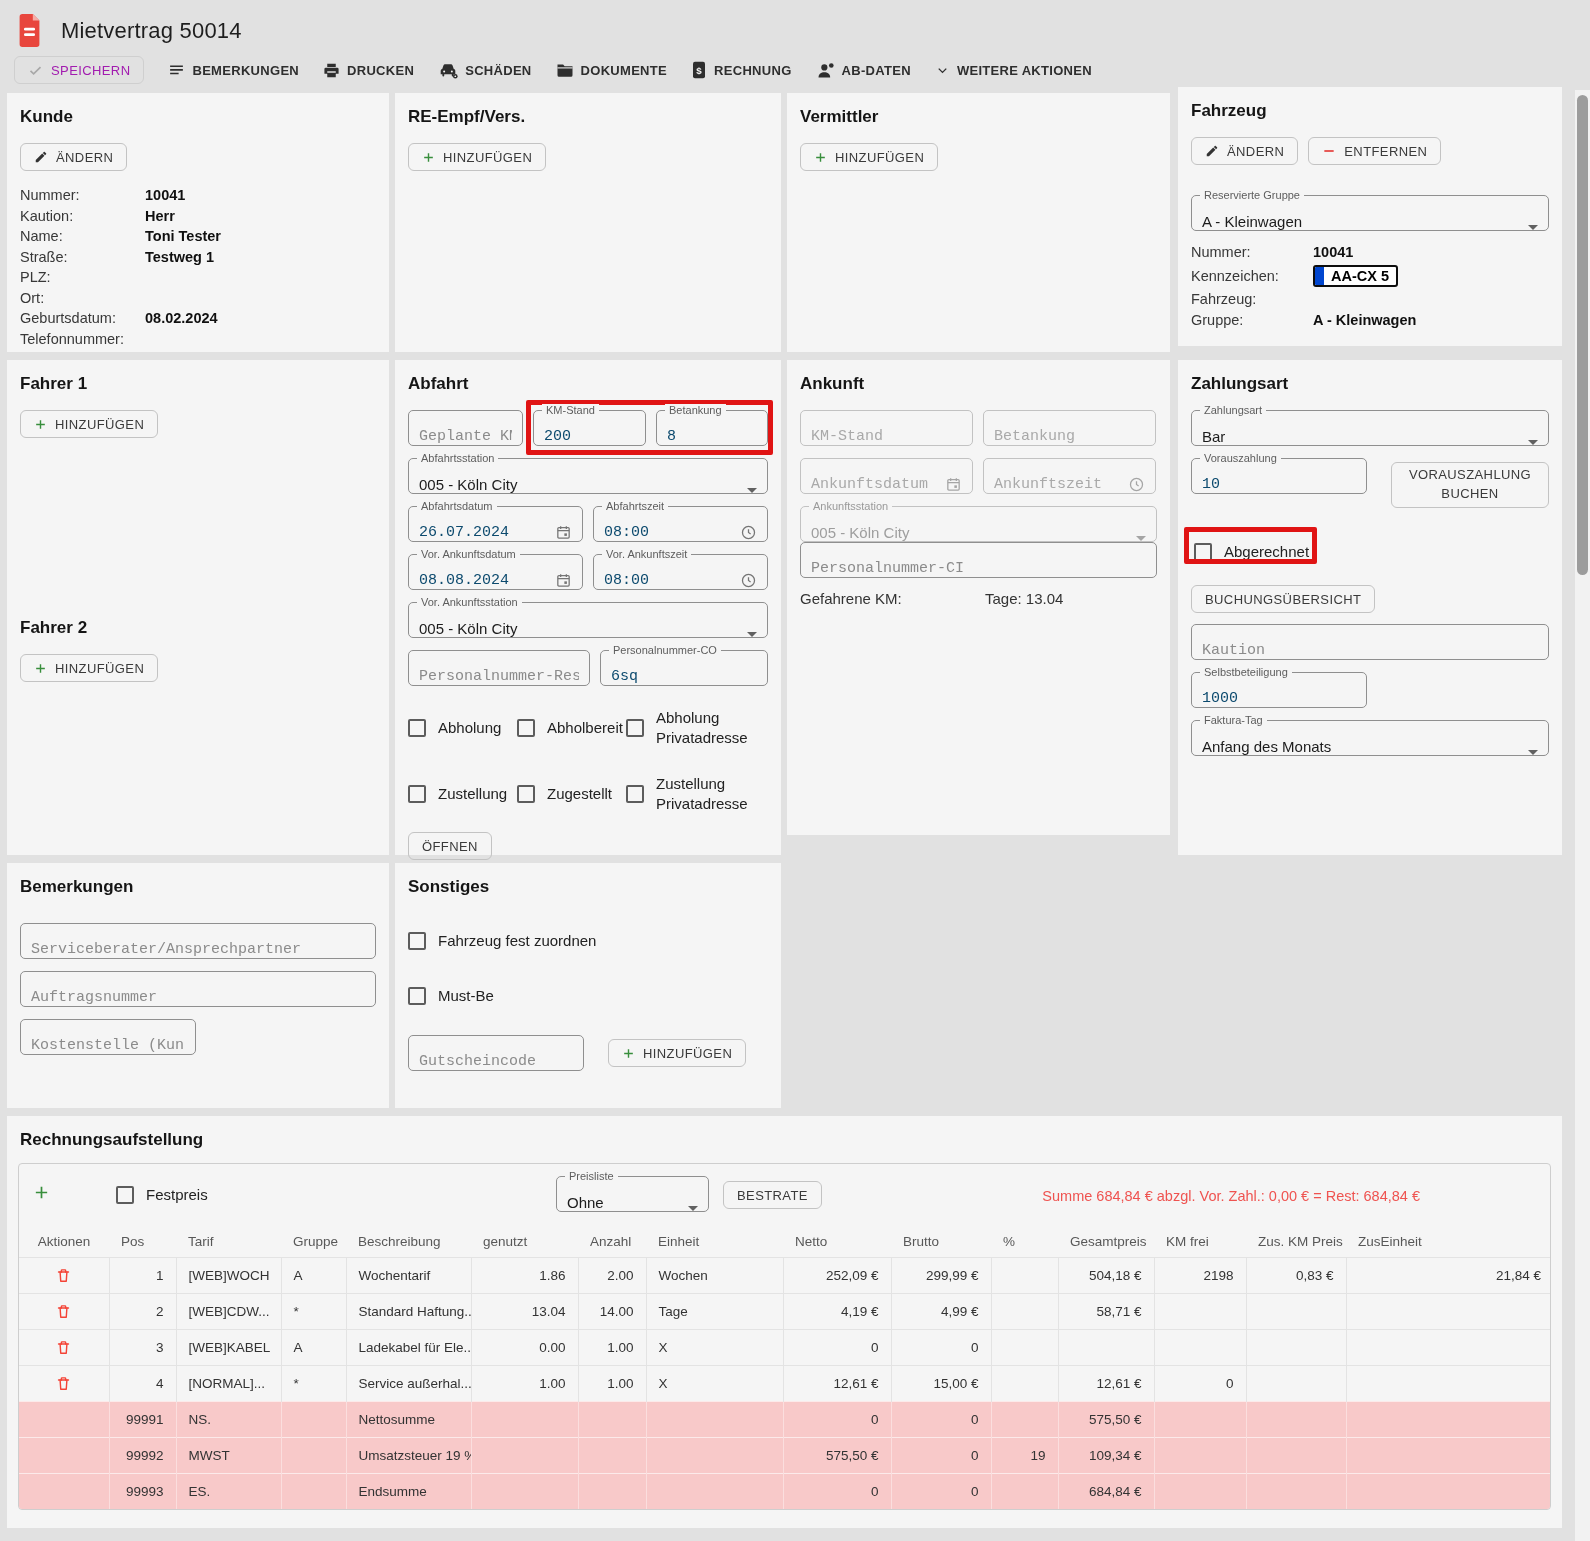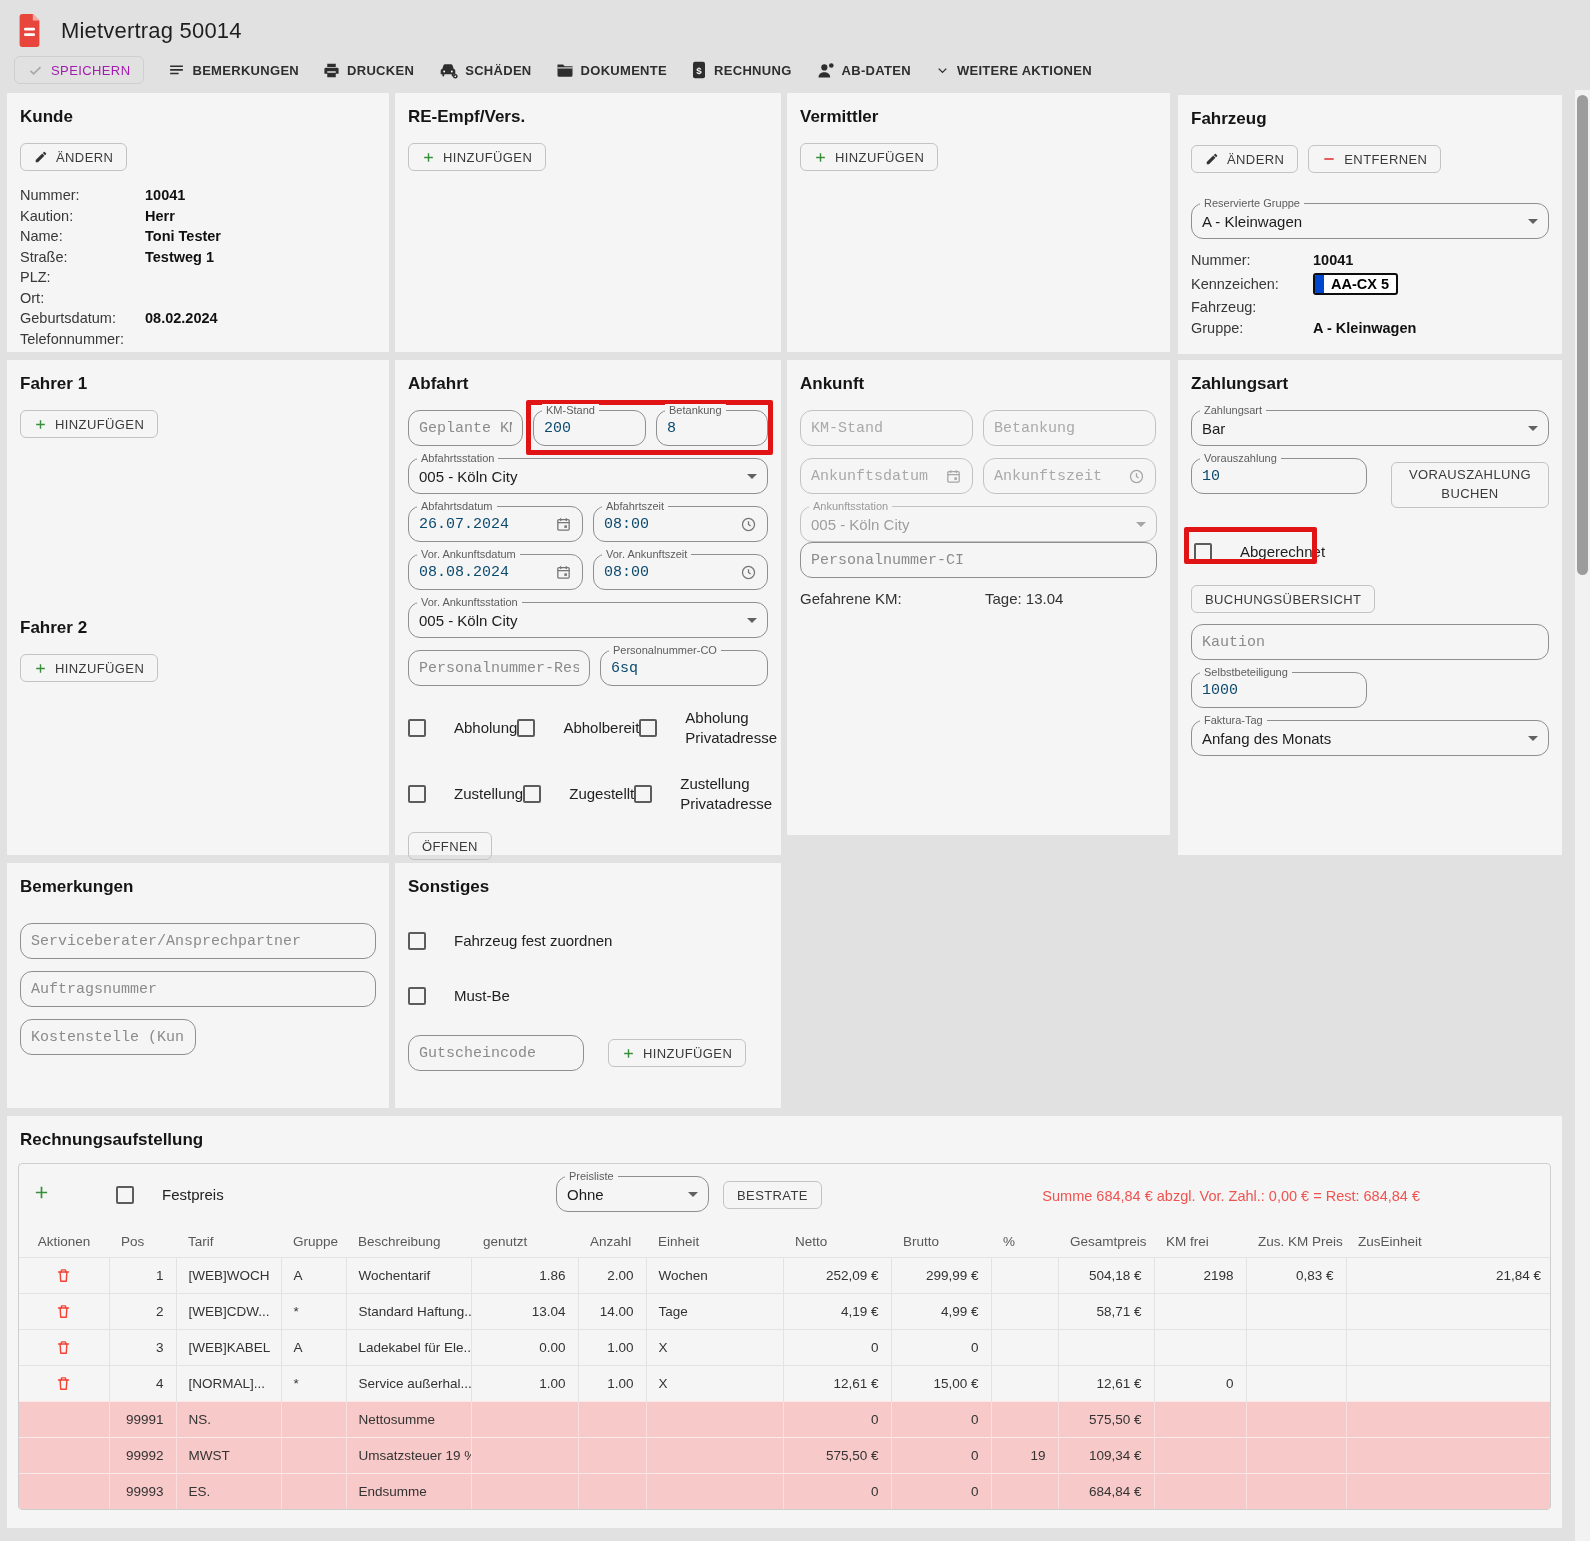--- a/index.html
+++ b/index.html
@@ -15,36 +15,36 @@
   .titem{display:inline-flex;align-items:center;gap:7px;font-size:13px;font-weight:700;color:#2e2e2e;letter-spacing:.3px;cursor:pointer;white-space:nowrap}
   .btn{display:inline-flex;align-items:center;justify-content:center;gap:8px;border:1px solid #c3c3c3;border-radius:6px;background:transparent;color:#3a3a3a;font-family:"Liberation Sans",sans-serif;font-size:13px;letter-spacing:.4px;height:28px;padding:0 13px;cursor:pointer;white-space:nowrap}
   .btn.disabled{color:#a21caf;border-color:#cfcfcf}
 
   
   .card{position:absolute;background:#f5f5f5}
   .card h2{font-size:17px;font-weight:700;color:#151515;margin:14px 13px 16px}
   .body{padding:0 13px}
 
   
-  .mfield{position:relative;display:flex;align-items:center;height:36px;border:1px solid #8f8f8f;border-radius:12px;padding:0 10px;background:transparent}
+  .mfield{position:relative;display:flex;align-items:flex-end;height:36px;border:1px solid #8f8f8f;border-radius:5px;padding:0 10px;background:transparent}
   .mfield .flabel{position:absolute;top:-7px;left:8px;font-size:11px;line-height:13px;color:#5d5d5d;background:#f5f5f5;padding:0 4px;white-space:nowrap}
   .mfield input{flex:1;min-width:0;border:none;outline:none;background:transparent;font-family:Liberation Mono, monospace;font-size:15px;color:#0c4a6e}
   .mfield input::placeholder{color:#8b8b8b;opacity:1}
   .mfield .val{flex:1;font-size:15px;color:#1c1c1c;white-space:nowrap;overflow:hidden}
   .arrow{width:0;height:0;border-left:5px solid transparent;border-right:5px solid transparent;border-top:5px solid #616161;margin-left:8px}
   .ficon{display:flex;margin-left:8px}
   .mfield.disabled{border-color:#c2c2c2}
   .mfield.disabled input::placeholder{color:#a9a9a9}
   .mfield.disabled .flabel{color:#9a9a9a}
   .mfield.disabled .val{color:#9e9e9e}
   .mfield.disabled .arrow{border-top-color:#a5a5a5}
   .row{display:flex;gap:10px;margin-bottom:12px}
 
   
-  .cbrow{display:inline-flex;align-items:center;gap:28px;cursor:pointer}
+  .cbrow{display:inline-flex;align-items:center;gap:12px;cursor:pointer}
   .cb{width:18px;height:18px;border:2px solid #5c5c5c;border-radius:2px;background:transparent;flex:none}
   .cbl{font-size:15px;color:#222;line-height:20px}
 
   
   .krow{display:flex;font-size:14.5px;line-height:20.5px;color:#383838}
   .krow .kl{width:125px;flex:none}
   .krow .kv{font-weight:700;color:#101010}
   .plate{display:inline-flex;align-items:stretch;border:2px solid #0d0d0d;border-radius:3px;overflow:hidden;background:#fff;height:22px}
   .plate-band{width:9px;background:#0146cf}
   .plate-text{display:flex;align-items:center;padding:0 7px;font-weight:700;font-size:14.5px;color:#000}
@@ -235,21 +235,21 @@
         <span style="display:flex">
             <svg width="13" height="13" viewBox="0 0 24 24">
               <path d="M12 4v16M4 12h16" stroke="#388e3c" stroke-width="2.6"></path>
             </svg>
           </span>
         <span>HINZUFÜGEN</span>
       </button>
     </div>
   </div>
 
-  <div class="card" style="left:1178px;top:95px;width:384px;height:259px">
+  <div class="card" style="left:1178px;top:87px;width:384px;height:259px">
     <h2>Fahrzeug</h2>
     <div class="body">
       <div style="display:flex;gap:10px;margin-bottom:30px">
         <button class="btn">
           <span style="display:flex">
               <svg width="14" height="14" viewBox="0 0 24 24" fill="#333">
                 <path d="M3 17.2V21h3.8L17.9 9.9l-3.8-3.8L3 17.2zM20.7 7.1c.4-.4.4-1 0-1.4l-2.4-2.4c-.4-.4-1-.4-1.4 0l-1.8 1.8 3.8 3.8 1.8-1.8z"></path>
               </svg>
             </span>
           <span>ÄNDERN</span>

